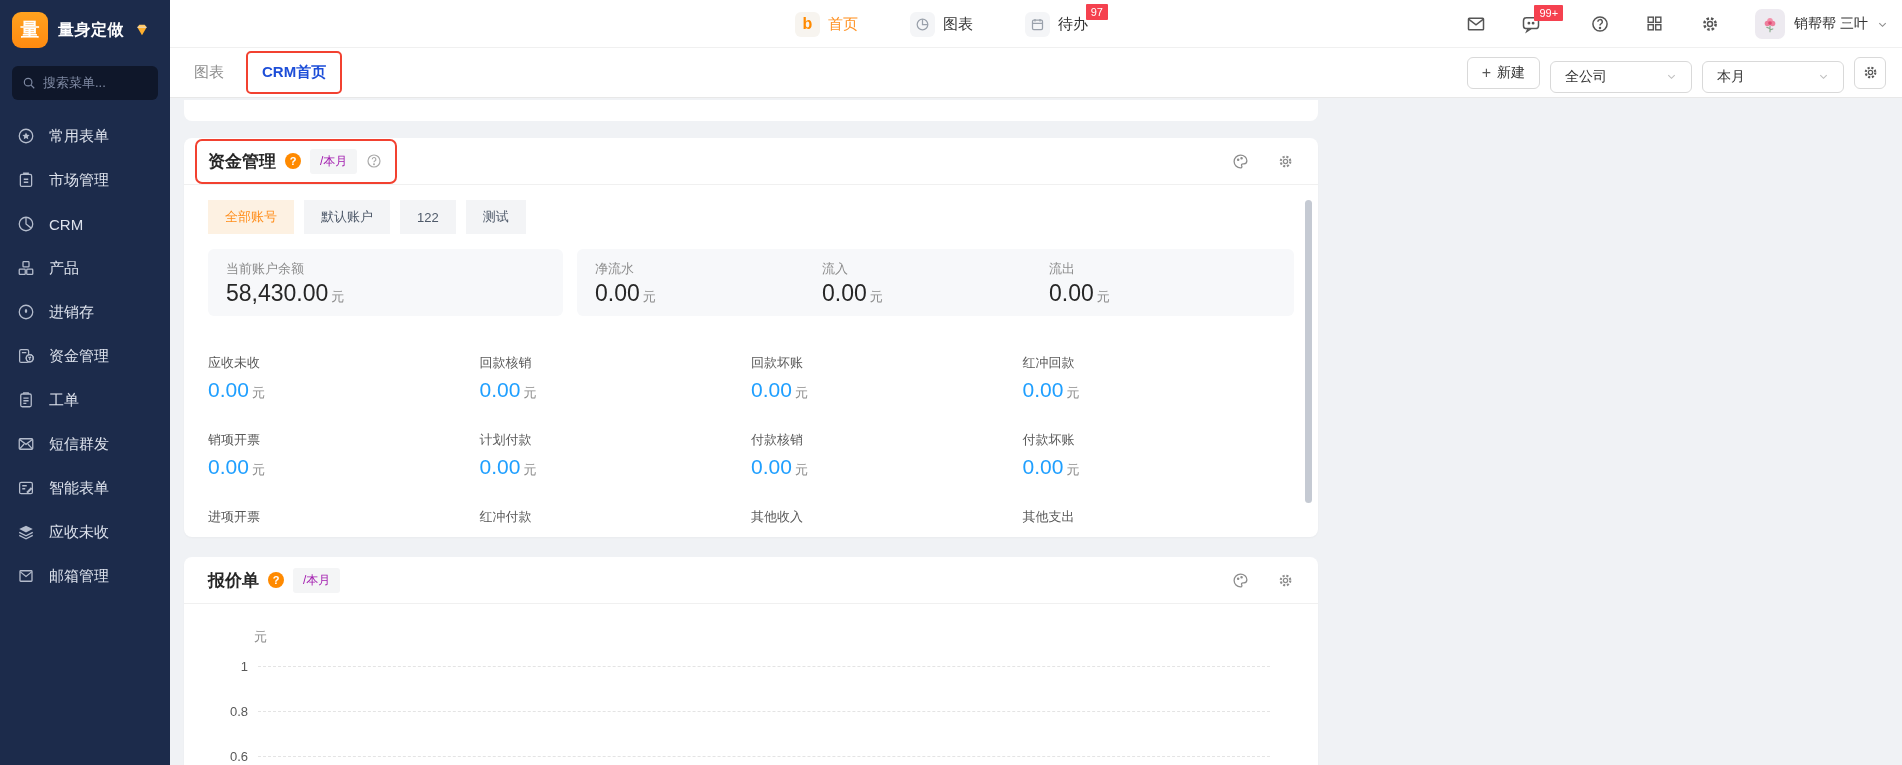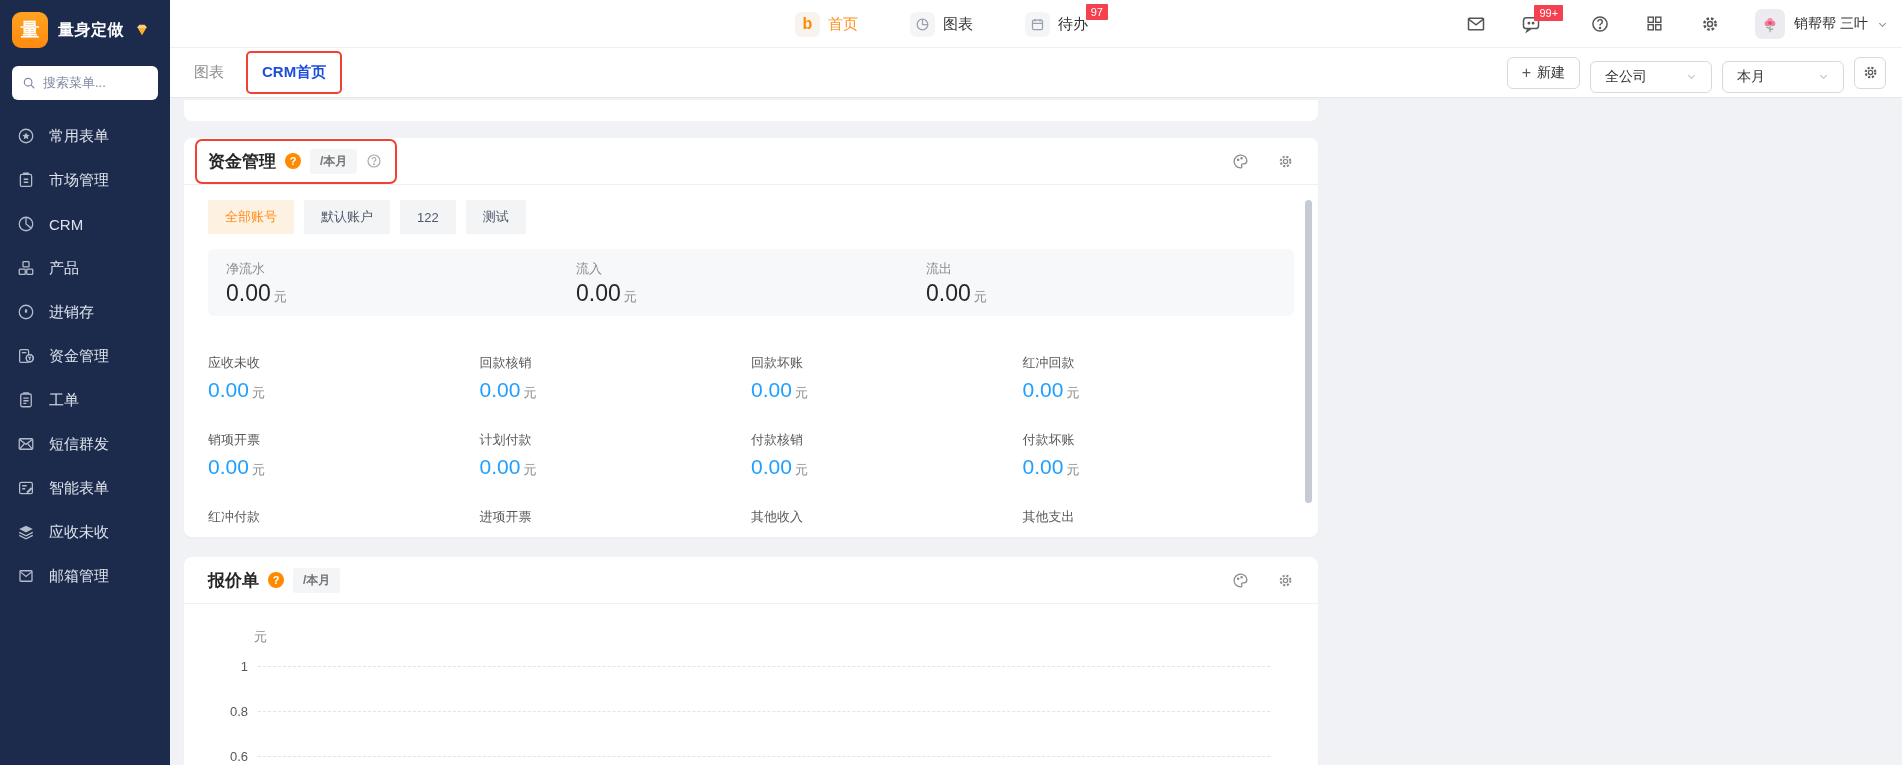--- a/index.html
+++ b/index.html
@@ -6,21 +6,21 @@
   html,body { width:1902px; height:765px; overflow:hidden;
     font-family:"Liberation Sans","DejaVu Sans",sans-serif; background:#f0f2f5; color:#333; }
   svg { display:block; }
 
   
   .sidebar { position:fixed; left:0; top:0; bottom:0; width:170px; background:#1c2b4b; z-index:20; }
   .brand-row { display:flex; align-items:center; gap:10px; padding:12px 12px 10px 12px; }
   .logo-sq { width:36px; height:36px; border-radius:9px; background:linear-gradient(180deg,#ffa21f,#ff8a10);
     color:#fff; font-size:19px; font-weight:bold; display:flex; align-items:center; justify-content:center; }
   .brand-name { color:#fff; font-size:16px; font-weight:bold; letter-spacing:.5px; }
-  .search-box { margin:8px 12px 14px; height:34px; background:#ffffff; border-radius:6px;
+  .search-box { margin:8px 12px 14px; height:34px; background:#0f172a; border-radius:6px;
     display:flex; align-items:center; gap:7px; padding:0 10px; color:#7f8aa3; font-size:13px; }
   .sb-item { height:44px; display:flex; align-items:center; gap:14px; padding:0 17px;
     color:#dde2ec; font-size:15px; cursor:pointer; }
   .sb-ic { color:#b4bccc; width:18px; height:18px; flex:0 0 18px; }
 
   
   .topbar { position:fixed; left:170px; right:0; top:0; height:48px; background:#fff;
     border-bottom:1px solid #f0f0f0; z-index:15; }
   .top-nav { position:absolute; left:625px; top:0; height:48px; display:flex; align-items:center; gap:52px; }
   .tn-item { display:flex; align-items:center; gap:8px; font-size:15px; color:#333; position:relative; cursor:pointer; }
@@ -42,36 +42,36 @@
   
   .toolbar { position:fixed; left:170px; right:0; top:48px; height:50px; background:#fff;
     border-bottom:1px solid #e8e8e8; display:flex; align-items:center; padding:0 16px 0 24px; z-index:14; }
   .tb-tab { font-size:15px; color:#8c8c8c; margin-right:38px; cursor:pointer; position:relative; }
   .tb-tab.active { color:#1d4ed8; font-weight:bold; }
   .annot { position:absolute; border:2px solid #f24130; border-radius:5px; pointer-events:none; }
   .tb-tab .annot { left:-16px; right:-16px; top:-12px; bottom:-12px; }
   .tb-right { margin-left:auto; display:flex; align-items:center; gap:10px; }
   .btn { height:32px; background:#fff; border:1px solid #d9d9d9; border-radius:6px; font-size:14px;
     color:#333; display:flex; align-items:center; gap:6px; padding:0 14px; cursor:pointer; }
-  .select { width:122px; justify-content:space-between; color:#333;margin-top:8px; }
+  .select { width:142px; justify-content:space-between; color:#333;margin-top:8px; }
   .chev { color:#bfbfbf; width:11px; height:11px; }
   .icon-btn { width:32px; padding:0; justify-content:center; color:#595959; }
 
   
   .main { position:fixed; left:170px; right:0; top:98px; bottom:0; background:#f0f2f5; overflow:hidden; }
   .content-col { position:absolute; left:14px; top:0; width:1134px; }
   .partial-card { height:21px; margin-top:2px; background:#fff; border-radius:0 0 8px 8px; }
   .card { background:#fff; border-radius:8px; position:relative; box-shadow:0 1px 2px rgba(0,0,0,.03); }
   .card-hd { height:47px; display:flex; align-items:center; padding:0 24px; border-bottom:1px solid #f0f0f0; }
   .hd-left { display:flex; align-items:center; gap:9px; position:relative; }
   .hd-left .annot { left:-13px; right:-15px; top:-10px; bottom:-10px; border-radius:7px; }
   .card-title { font-size:17px; font-weight:bold; color:#262626; }
   .q-badge { width:16px; height:16px; border-radius:50%; background:#ff8a00; color:#fff; font-size:11px;
     font-weight:bold; display:flex; align-items:center; justify-content:center; }
-  .period-pill { background:#f4f5f6; color:#737373; font-size:12px; padding:4px 10px; border-radius:3px;font-weight:bold; }
+  .period-pill { background:#f4f5f6; color:#a21caf; font-size:12px; padding:4px 10px; border-radius:3px; }
   .help-ic { width:16px; height:16px; color:#aaa; }
   .hd-icons { margin-left:auto; display:flex; align-items:center; gap:28px; color:#8c8c8c; }
   .hd-icons svg { width:17px; height:17px; cursor:pointer; }
 
   .funds-card { margin-top:17px; height:399px; overflow:hidden; }
 
   .acct-tabs { display:flex; gap:10px; padding:15px 24px 0; }
   .acct-pill { height:34px; padding:0 17px; border-radius:0; background:#f3f4f6; color:#4e5969;
     font-size:13px; display:flex; align-items:center; cursor:pointer; }
   .acct-pill.active { background:#fdf1e2; color:#ff8d1a; }
@@ -389,20 +389,24 @@
       </div>
 
       <div class="acct-tabs">
         <span class="acct-pill active">全部账号</span>
         <span class="acct-pill">默认账户</span>
         <span class="acct-pill">122</span>
         <span class="acct-pill">测试</span>
       </div>
 
       <div class="stats-row">
+        <div class="stat-box balance-box">
+          <div class="stat-label">当前账户余额</div>
+          <div><span class="stat-val">58,430.00</span><span class="unit">元</span></div>
+        </div>
         <div class="stat-box flow-box">
           <div>
             <div class="stat-label">净流水</div>
             <div><span class="stat-val">0.00</span><span class="unit">元</span></div>
           </div>
           <div>
             <div class="stat-label">流入</div>
             <div><span class="stat-val">0.00</span><span class="unit">元</span></div>
           </div>
           <div>
@@ -439,25 +443,25 @@
           </div>
         <div>
             <div class="m-label">付款核销</div>
             <div><span class="m-val">0.00</span><span class="unit">元</span></div>
           </div>
         <div>
             <div class="m-label">付款坏账</div>
             <div><span class="m-val">0.00</span><span class="unit">元</span></div>
           </div>
         <div>
+            <div class="m-label">进项开票</div>
+            <div><span class="m-val">0.00</span></div>
+          </div>
+        <div>
             <div class="m-label">红冲付款</div>
-            <div><span class="m-val">0.00</span></div>
-          </div>
-        <div>
-            <div class="m-label">进项开票</div>
             <div><span class="m-val">0.00</span></div>
           </div>
         <div>
             <div class="m-label">其他收入</div>
             <div><span class="m-val">0.00</span></div>
           </div>
         <div>
             <div class="m-label">其他支出</div>
             <div><span class="m-val">0.00</span></div>
           </div>

